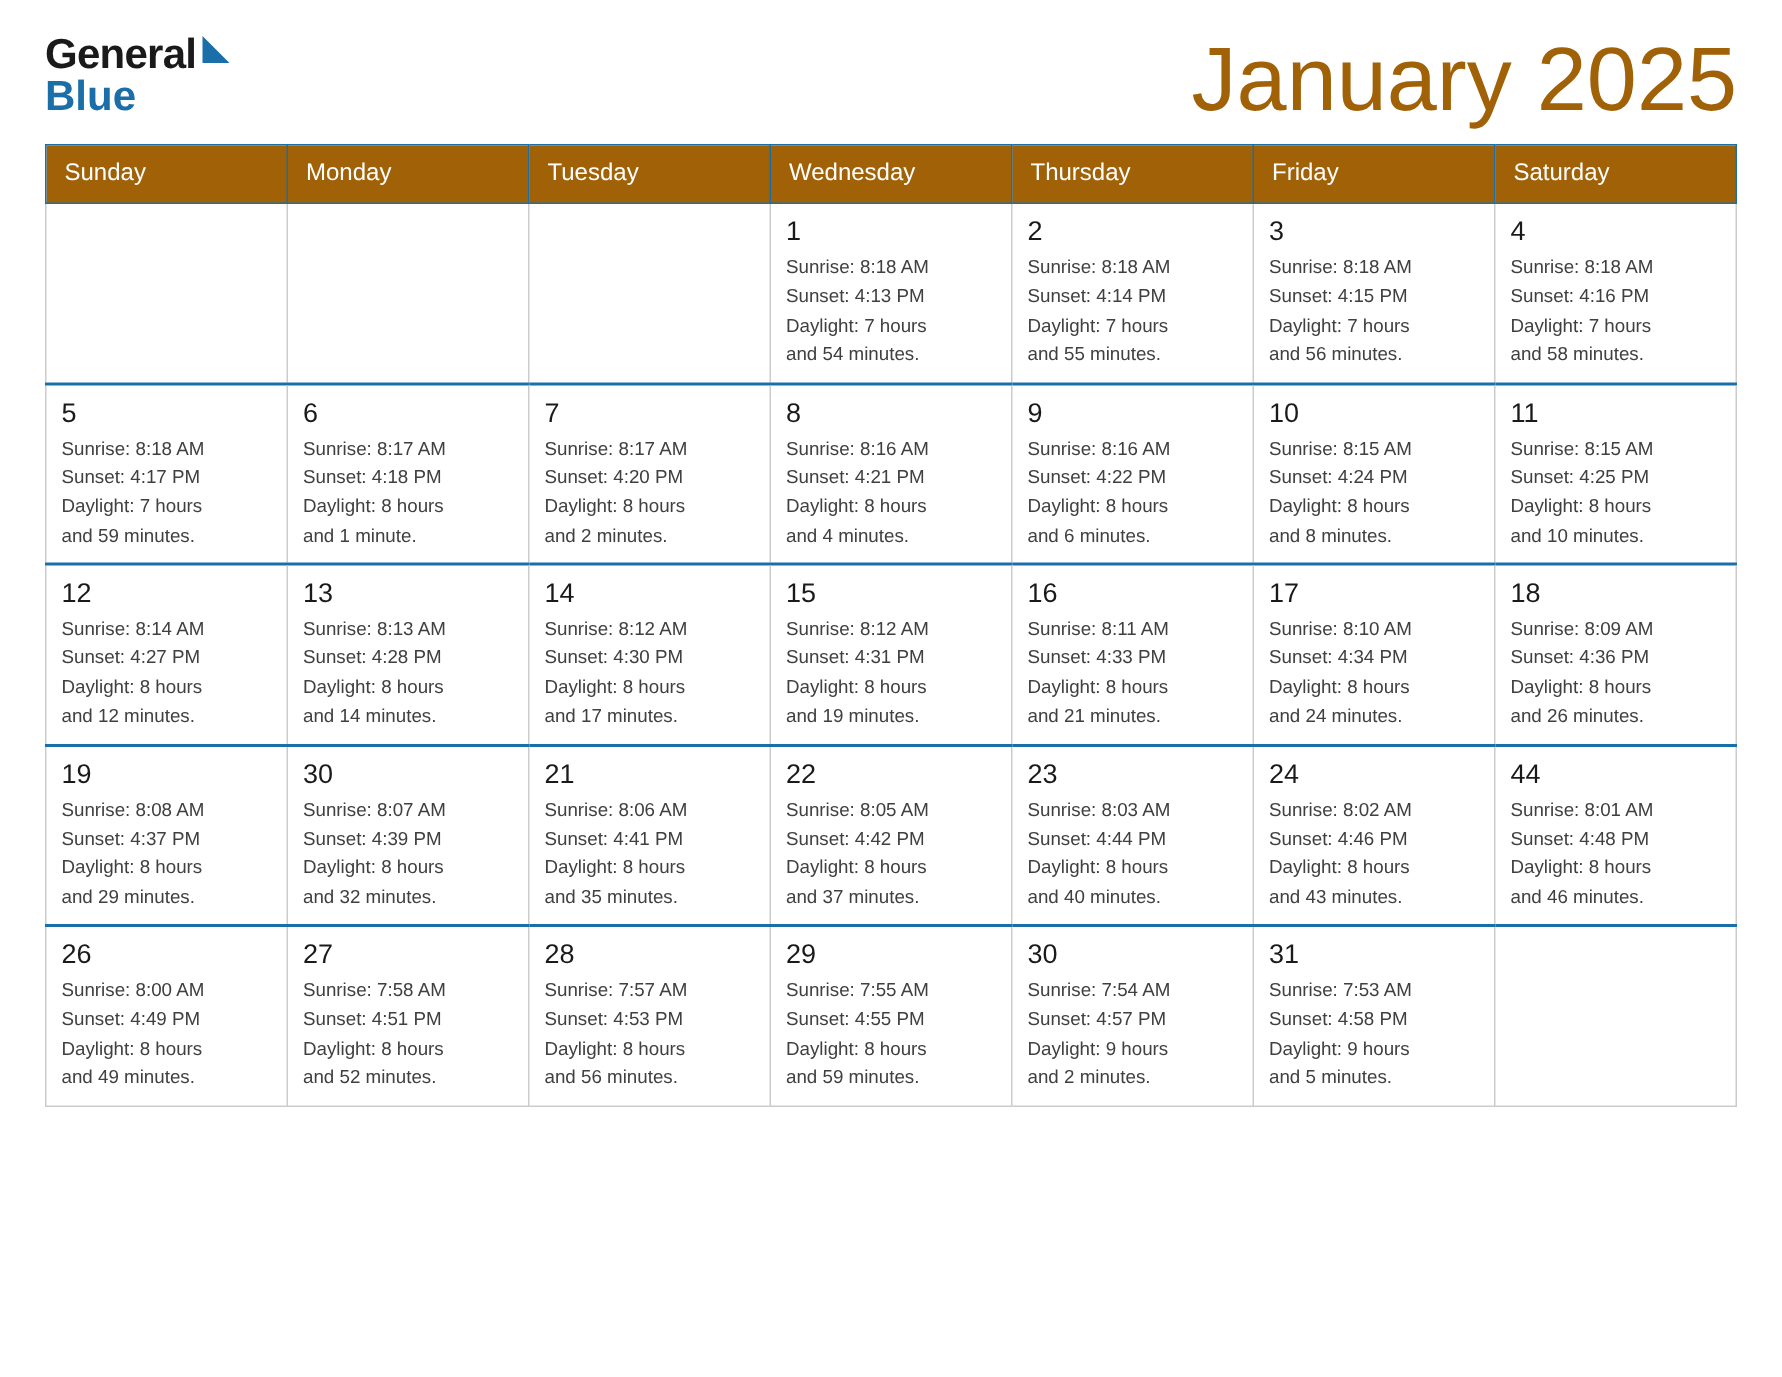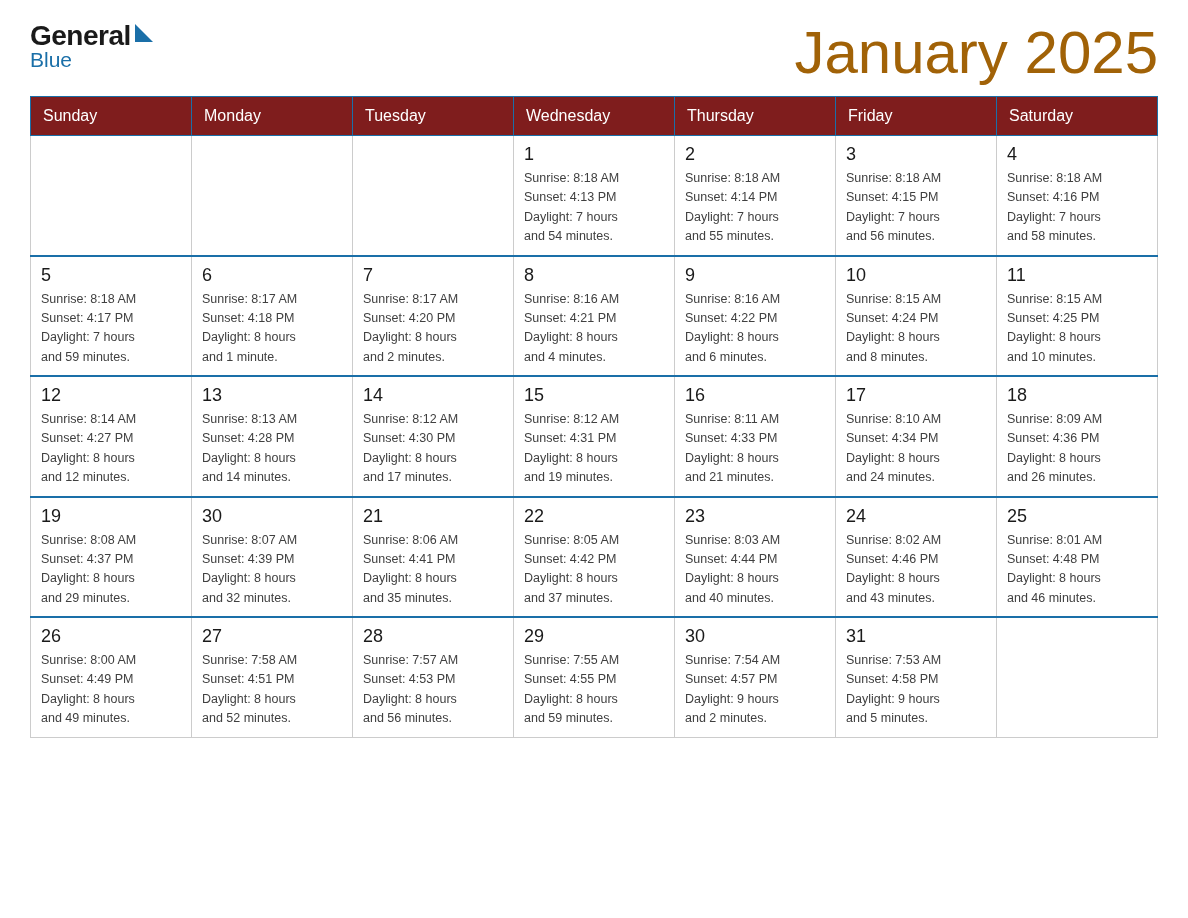--- a/index.html
+++ b/index.html
@@ -34,22 +34,22 @@
     .logo-triangle {
       width: 0;
       height: 0;
       border-left: 18px solid #1a6fa8;
       border-top: 18px solid transparent;
       border-bottom: 0px solid transparent;
       margin-left: 4px;
       margin-top: 4px;
     }
     .logo-blue {
-      font-size: 21px;
-      font-weight: normal;
+      font-size: 28px;
+      font-weight: bold;
       color: #1a6fa8;
       margin-top: -4px;
     }
     .title-section {
       text-align: right;
     }
     .month-title {
       font-size: 60px;
       font-weight: normal;
       color: #a16207;
@@ -59,21 +59,21 @@
       font-size: 20px;
       color: #555;
       margin-top: 4px;
     }
     .calendar-table {
       width: 100%;
       border-collapse: collapse;
       margin-top: 10px;
     }
     .calendar-table th {
-      background-color: #7f1d1d;
+      background-color: #a16207;
       color: #fff;
       font-size: 16px;
       font-weight: normal;
       padding: 10px 12px;
       text-align: left;
       border: 1px solid #1a6fa8;
     }
     .calendar-table td {
       border: 1px solid #ccc;
       vertical-align: top;
@@ -230,21 +230,21 @@
         </td>
         <td>
           <span class="day-number">23</span>
           <div class="day-info">Sunrise: 8:03 AM<br>Sunset: 4:44 PM<br>Daylight: 8 hours<br>and 40 minutes.</div>
         </td>
         <td>
           <span class="day-number">24</span>
           <div class="day-info">Sunrise: 8:02 AM<br>Sunset: 4:46 PM<br>Daylight: 8 hours<br>and 43 minutes.</div>
         </td>
         <td>
-          <span class="day-number">25</span>
+          <span class="day-number">44</span>
           <div class="day-info">Sunrise: 8:01 AM<br>Sunset: 4:48 PM<br>Daylight: 8 hours<br>and 46 minutes.</div>
         </td>
       </tr>
       <tr class="row-border-top">
         <td>
           <span class="day-number">26</span>
           <div class="day-info">Sunrise: 8:00 AM<br>Sunset: 4:49 PM<br>Daylight: 8 hours<br>and 49 minutes.</div>
         </td>
         <td>
           <span class="day-number">27</span>

